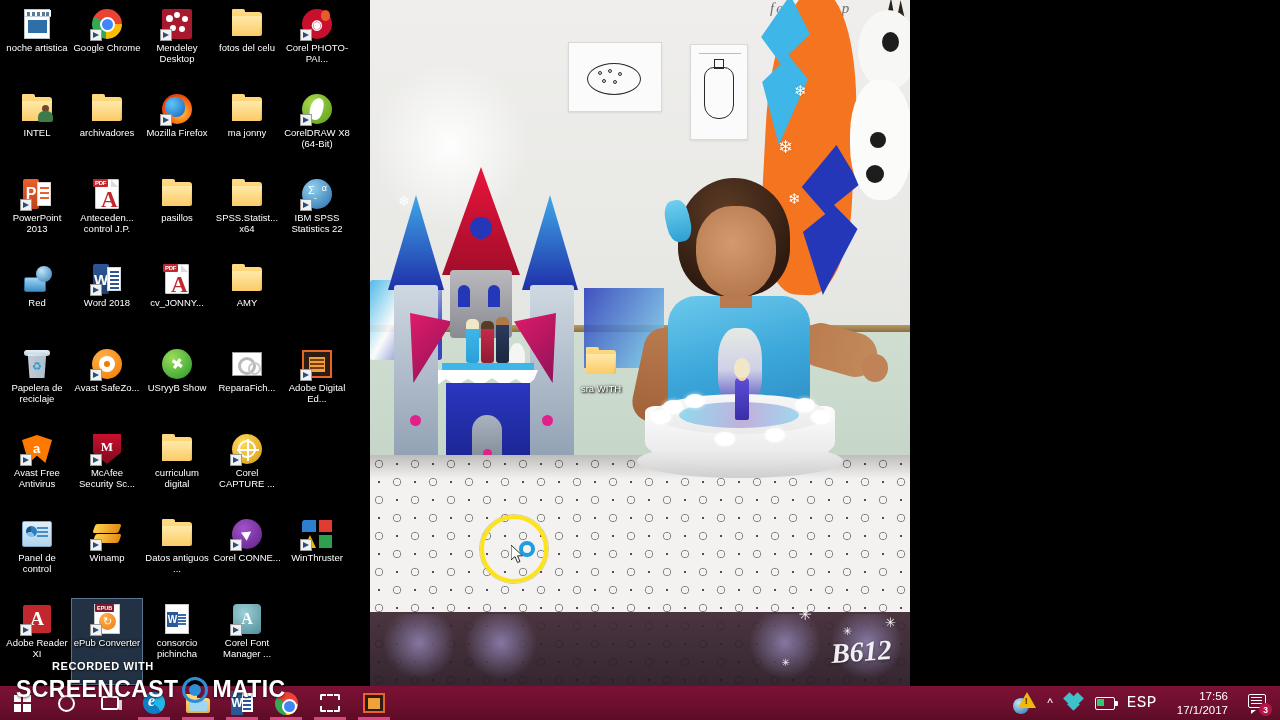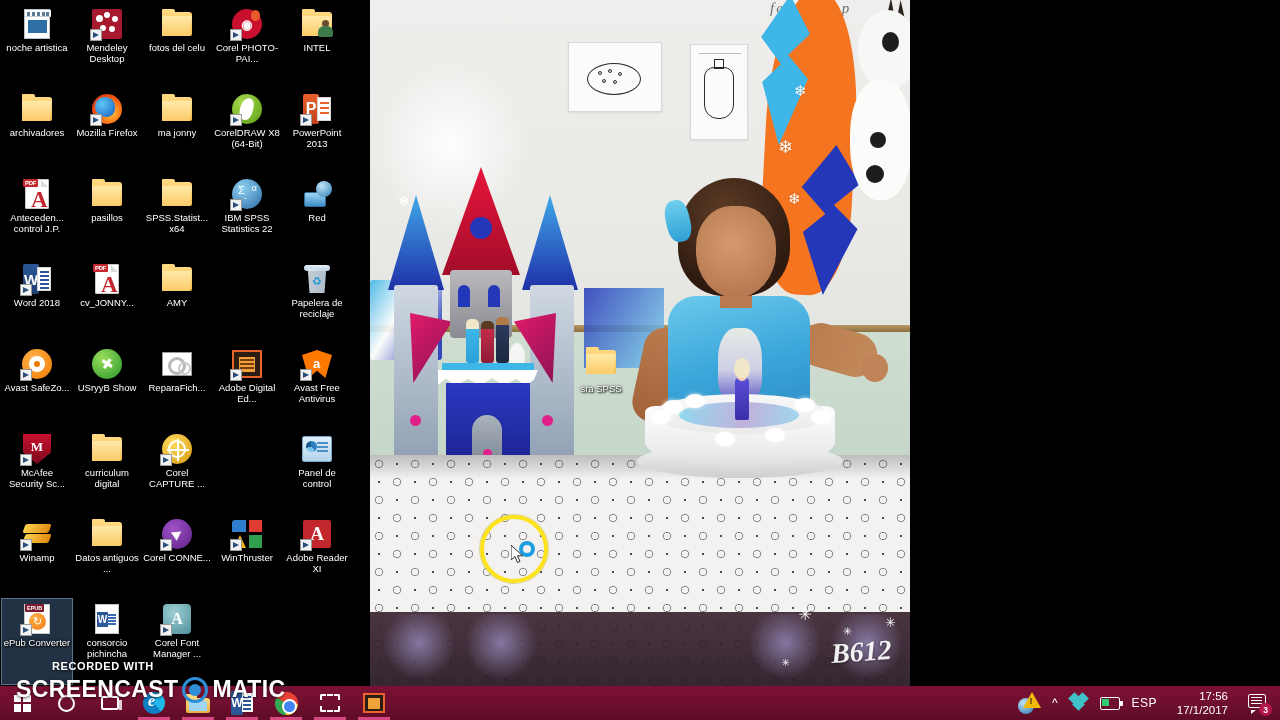--- a/index.html
+++ b/index.html
@@ -425,21 +425,21 @@
     background:radial-gradient(circle at 35% 30%,#bfe4f7,#2a6fa8);}
   .tray-warn .tri{position:absolute;right:-1px;top:0px;width:0;height:0;
     border-left:9px solid transparent;border-right:9px solid transparent;border-bottom:16px solid #f2b90c;}
   .tray-warn .tri:after{content:"!";position:absolute;left:-2.5px;top:4px;color:#3a2c00;font:bold 9px "Liberation Sans",sans-serif;}
   .chev{color:#fff;font-size:12px;}
   .dropbox{width:18px;height:18px;position:relative;}
   .dropbox i{position:absolute;width:9px;height:9px;background:#3fc1c9;transform:rotate(45deg);}
   .battery{width:20px;height:13px;border:1.6px solid #fff;border-radius:2px;position:relative;}
   .battery:after{content:"";position:absolute;right:-4px;top:3.5px;width:2.5px;height:5px;background:#fff;border-radius:0 1px 1px 0;}
   .battery .lvl{position:absolute;left:1.5px;top:1.5px;width:7px;height:7px;background:#2ecc71;}
-  .lang{color:#fff;font-size:12px;letter-spacing:.4px;}
+  .lang{color:#fff;font-size:16px;letter-spacing:.4px;font-family:Liberation Mono, monospace;}
   .clock{color:#fff;font-size:11.5px;line-height:14px;text-align:right;padding:0 8px;}
   .notif{width:20px;height:18px;position:relative;}
   .notif .sh{position:absolute;left:0;top:0;width:18px;height:14px;border:1.8px solid #fff;border-radius:2px;}
   .notif .sh i{position:absolute;left:2px;top:2px;width:11px;height:1.4px;background:#fff;
     box-shadow:0 3px 0 #fff,0 6px 0 #fff;}
   .notif .tail{position:absolute;left:3px;bottom:-2px;width:0;height:0;
     border-left:5px solid #fff;border-bottom:4px solid transparent;}
   .notif .cnt{position:absolute;right:-4px;bottom:-4px;width:13px;height:13px;border-radius:50%;
     background:#b4164a;color:#fff;font:bold 8.5px "Liberation Sans",sans-serif;
     display:flex;align-items:center;justify-content:center;}
@@ -471,20 +471,27 @@
                 <i style="left:12px"></i>
                 <i style="left:17px"></i>
                 <i style="left:21px"></i>
               </div>
               <div class="scr"></div>
             </div>
         </div>
         <div class="label">noche artistica</div>
       </div>
 
+      <div class="dicon">
+        <div class="glyph">
+          <div class="chrome"></div>
+            <span class="shortcut"></span>
+        </div>
+        <div class="label">Google Chrome</div>
+      </div>
 
       <div class="dicon">
         <div class="glyph">
           <div class="mend">
             <i class="d" style="left:4px;top:6px;width:7px;height:7px"></i>
             <i class="d" style="left:12px;top:3px;width:6px;height:6px"></i>
             <i class="d" style="left:20px;top:7px;width:6px;height:6px"></i>
             <i class="d" style="left:8px;top:16px;width:6px;height:6px"></i>
             <i class="d" style="left:17px;top:17px;width:6px;height:6px"></i>
           </div>
@@ -996,21 +1003,21 @@
     <div class="star" style="right:120px;bottom:18px;font-size:10px;">✳</div>
 
     <div class="overlay-icon" style="left:196px;top:346px;">
       <div class="glyph" style="width:32px;height:32px;display:flex;align-items:center;justify-content:center;">
         <div class="folder">
             <div class="tab"></div>
             <div class="back"></div>
             <div class="front"></div>
           </div>
       </div>
-      <div class="label" style="margin-top:6px;">sra SPSS</div>
+      <div class="label" style="margin-top:6px;">sra WITH</div>
     </div>
 
     <div id="cursor-hl" style="left:110px;top:515px;"></div>
     <div id="click-ring" style="left:149px;top:541px;"></div>
     <div id="cursor" style="left:141px;top:545px;">
       <svg width="14" height="20" viewBox="0 0 14 20">
         <polygon points="0,0 0,15 4,11.5 6.5,17.5 9,16.5 6.5,10.8 11.5,10.8" fill="#ffffff" stroke="#2b2b2b" stroke-width="1"></polygon>
       </svg>
     </div>
 

